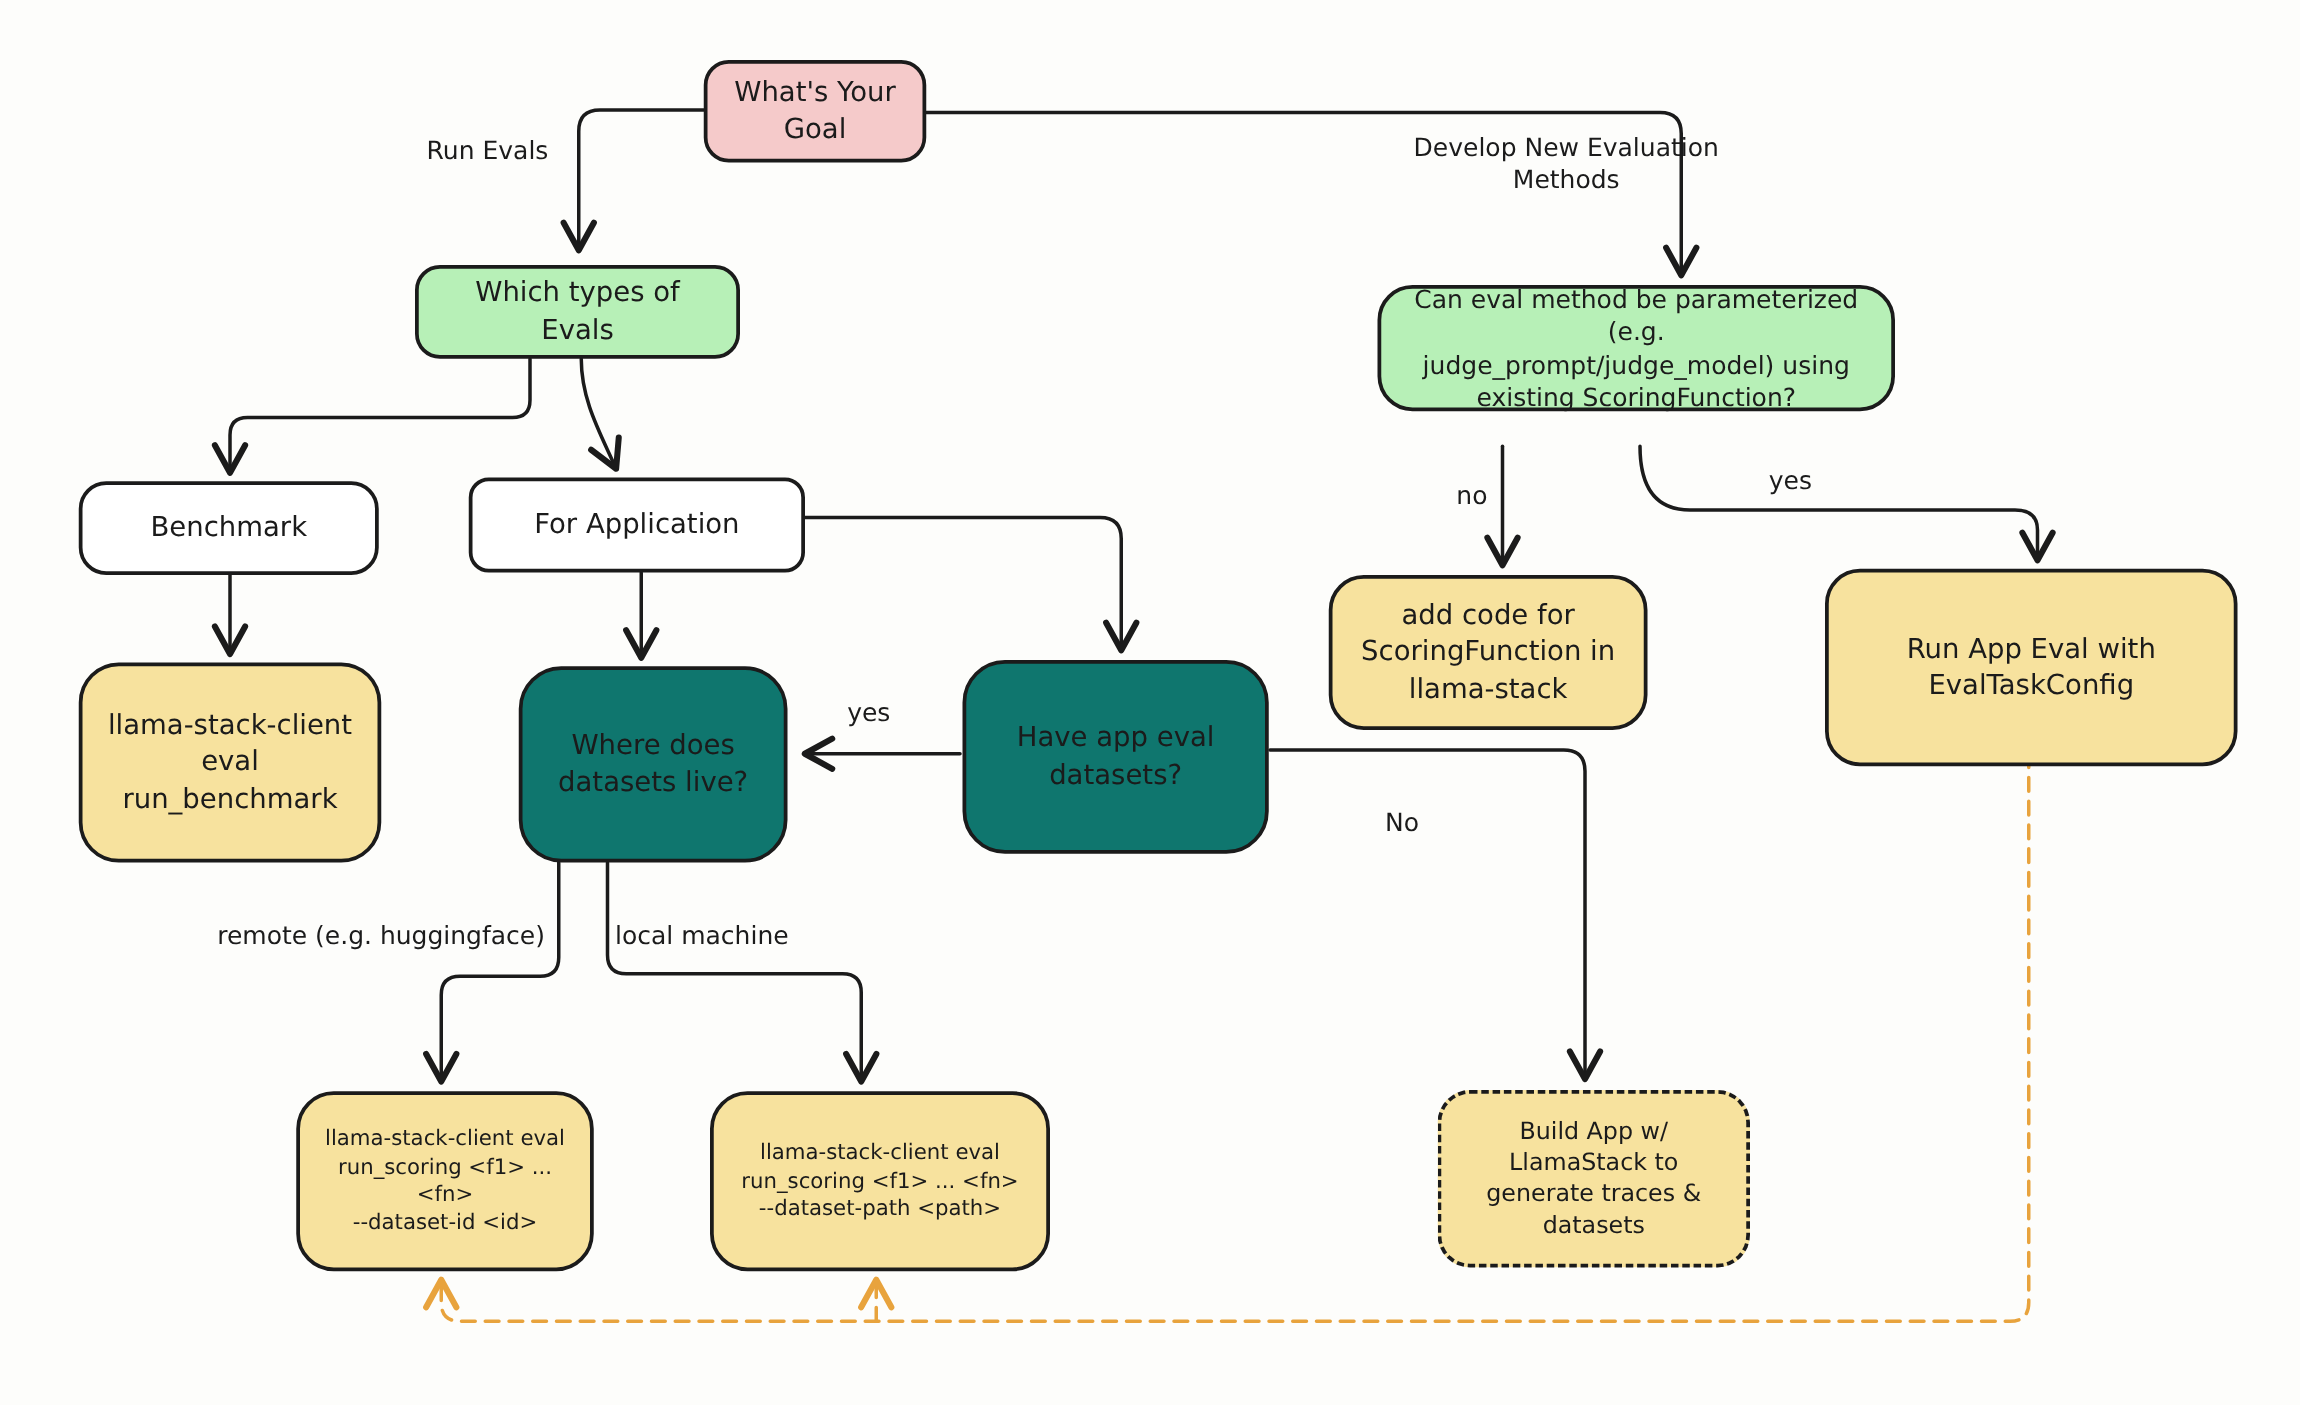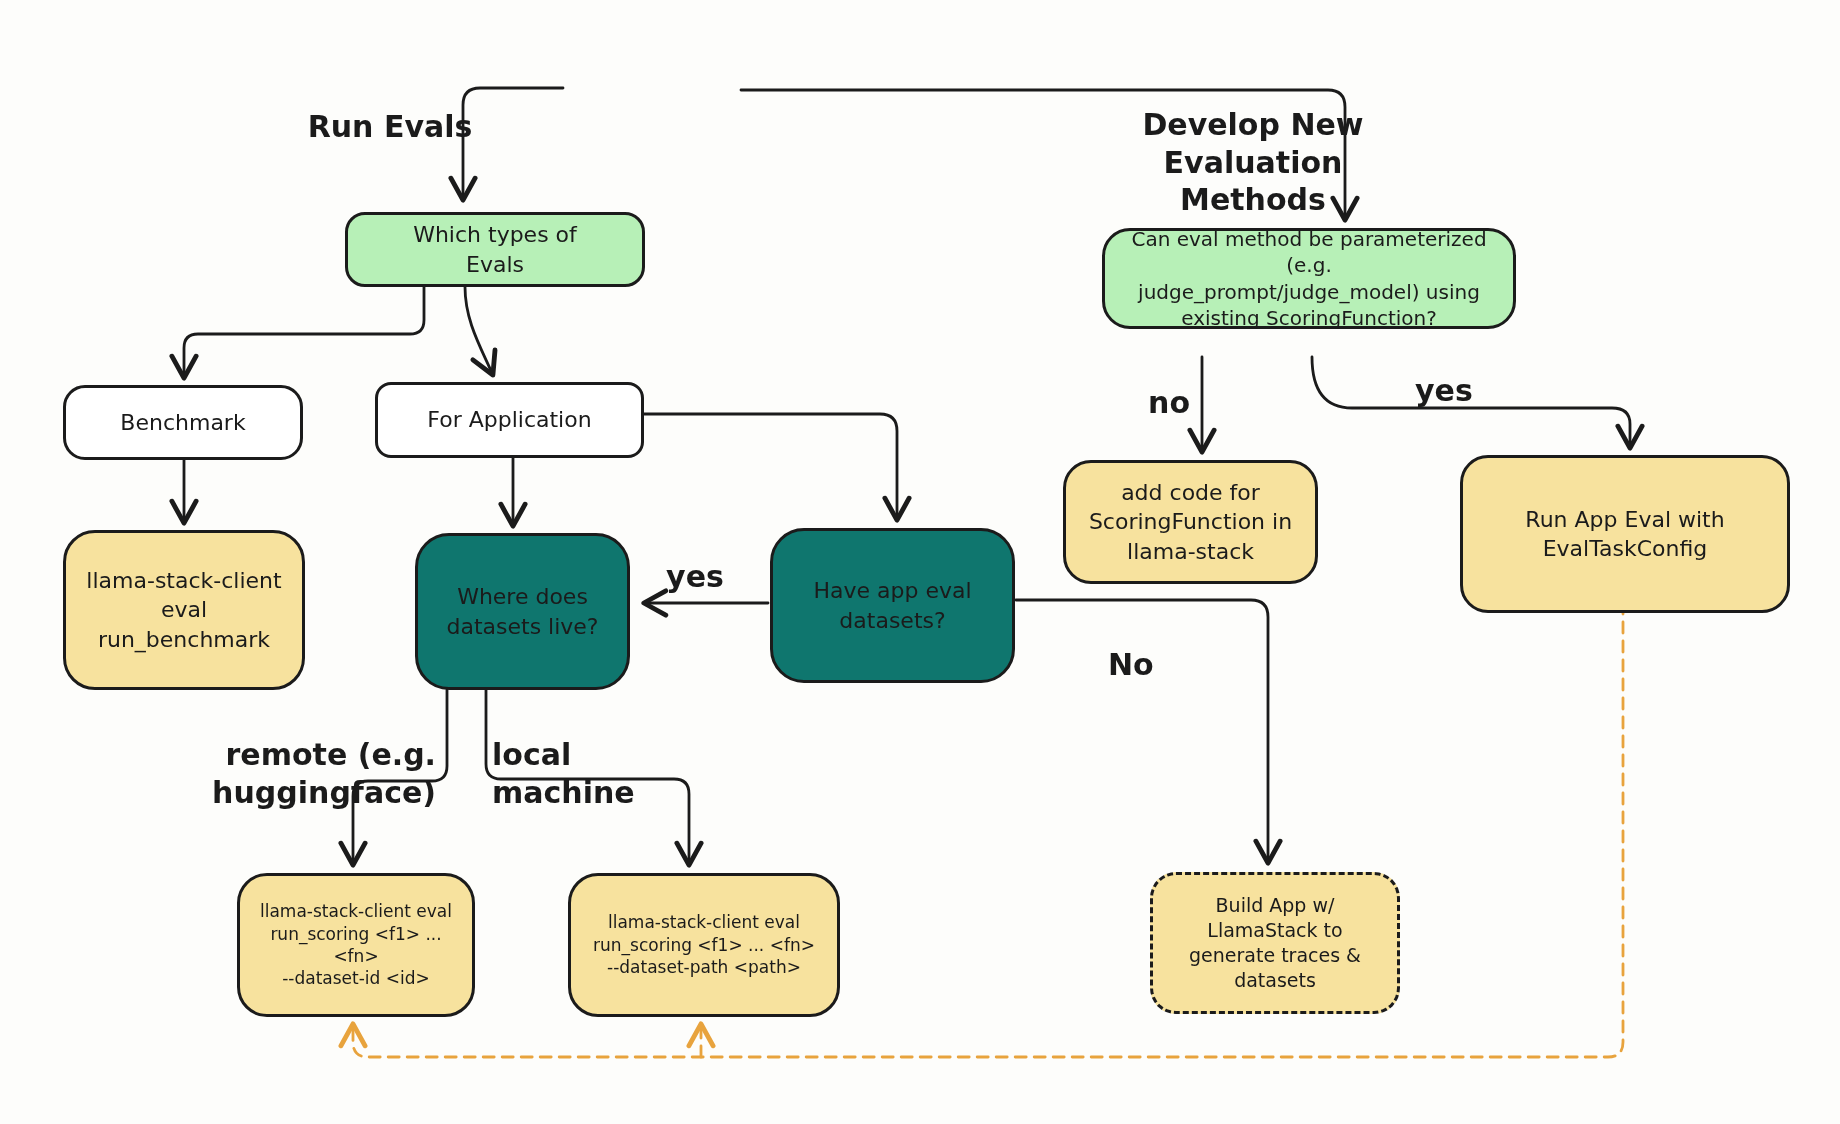--- a/index.html
+++ b/index.html
@@ -7,24 +7,24 @@
           font-family:"DejaVu Sans","Liberation Sans",sans-serif;color:#1b1b1b;overflow:hidden;}
   svg.edges{position:absolute;left:0;top:0;width:1840px;height:1124px;}
   .node{position:absolute;display:flex;align-items:center;justify-content:center;
         text-align:center;white-space:pre-line;border:3px solid #1b1b1b;
         box-sizing:border-box;line-height:1.32;padding:6px 10px;font-size:22px;}
   .fill-pink{background:#f5caca;}
   .fill-green{background:#b7f0b7;}
   .fill-blue{background:#0f766e;}
   .fill-yellow{background:#f7e29e;}
   .fill-white{background:#ffffff;}
-  .elabel{position:absolute;white-space:pre-line;font-size:30px;line-height:1.25;font-weight:bold;}
+  .elabel{position:absolute;white-space:pre-line;font-size:20px;line-height:1.25;}
 
   #n-goal{left:563px;top:48px;width:178px;height:82px;border-radius:20px;}
-  #n-which{left:345px;top:212px;width:300px;height:75px;border-radius:20px;}
+  #n-which{left:332px;top:212px;width:260px;height:75px;border-radius:20px;}
   #n-canparam{left:1102px;top:228px;width:414px;height:101px;border-radius:28px;font-size:20px;}
   #n-benchmark{left:63px;top:385px;width:240px;height:75px;border-radius:22px;}
   #n-forapp{left:375px;top:382px;width:269px;height:76px;border-radius:16px;}
   #n-runbench{left:63px;top:530px;width:242px;height:160px;border-radius:32px;}
   #n-where{left:415px;top:533px;width:215px;height:157px;border-radius:34px;}
   #n-have{left:770px;top:528px;width:245px;height:155px;border-radius:34px;}
   #n-addcode{left:1063px;top:460px;width:255px;height:124px;border-radius:28px;}
   #n-runappeval{left:1460px;top:455px;width:330px;height:158px;border-radius:28px;}
   #n-scoringid{left:237px;top:873px;width:238px;height:144px;border-radius:30px;font-size:17px;}
   #n-scoringpath{left:568px;top:873px;width:272px;height:144px;border-radius:30px;font-size:17px;}
@@ -70,20 +70,22 @@
       <path d="M 447 690 V 766 Q 447 781 432 781 H 368 Q 353 781 353 796 V 863" marker-end="url(#arrow-black)"></path>
       <path d="M 486 690 V 764 Q 486 779 501 779 H 674 Q 689 779 689 794 V 863" marker-end="url(#arrow-black)"></path>
     </g>
 
     <g fill="none" stroke="#e8a33d" stroke-width="2.8" stroke-linecap="round" stroke-dasharray="11 8">
       <path d="M 1623 584 V 1042 Q 1623 1057 1608 1057 H 368 Q 353 1057 353 1042 V 1026" marker-end="url(#arrow-orange)"></path>
       <path d="M 701 1057 V 1026" marker-end="url(#arrow-orange)"></path>
     </g>
   </svg>
 
+  <div class="node fill-pink" id="n-goal">What's Your
+Goal</div>
 
   <div class="node fill-green" id="n-which">Which types of
 Evals</div>
 
   <div class="node fill-green" id="n-canparam">Can eval method be parameterized (e.g.
 judge_prompt/judge_model) using
 existing ScoringFunction?</div>
 
   <div class="node fill-white" id="n-benchmark">Benchmark</div>
 

